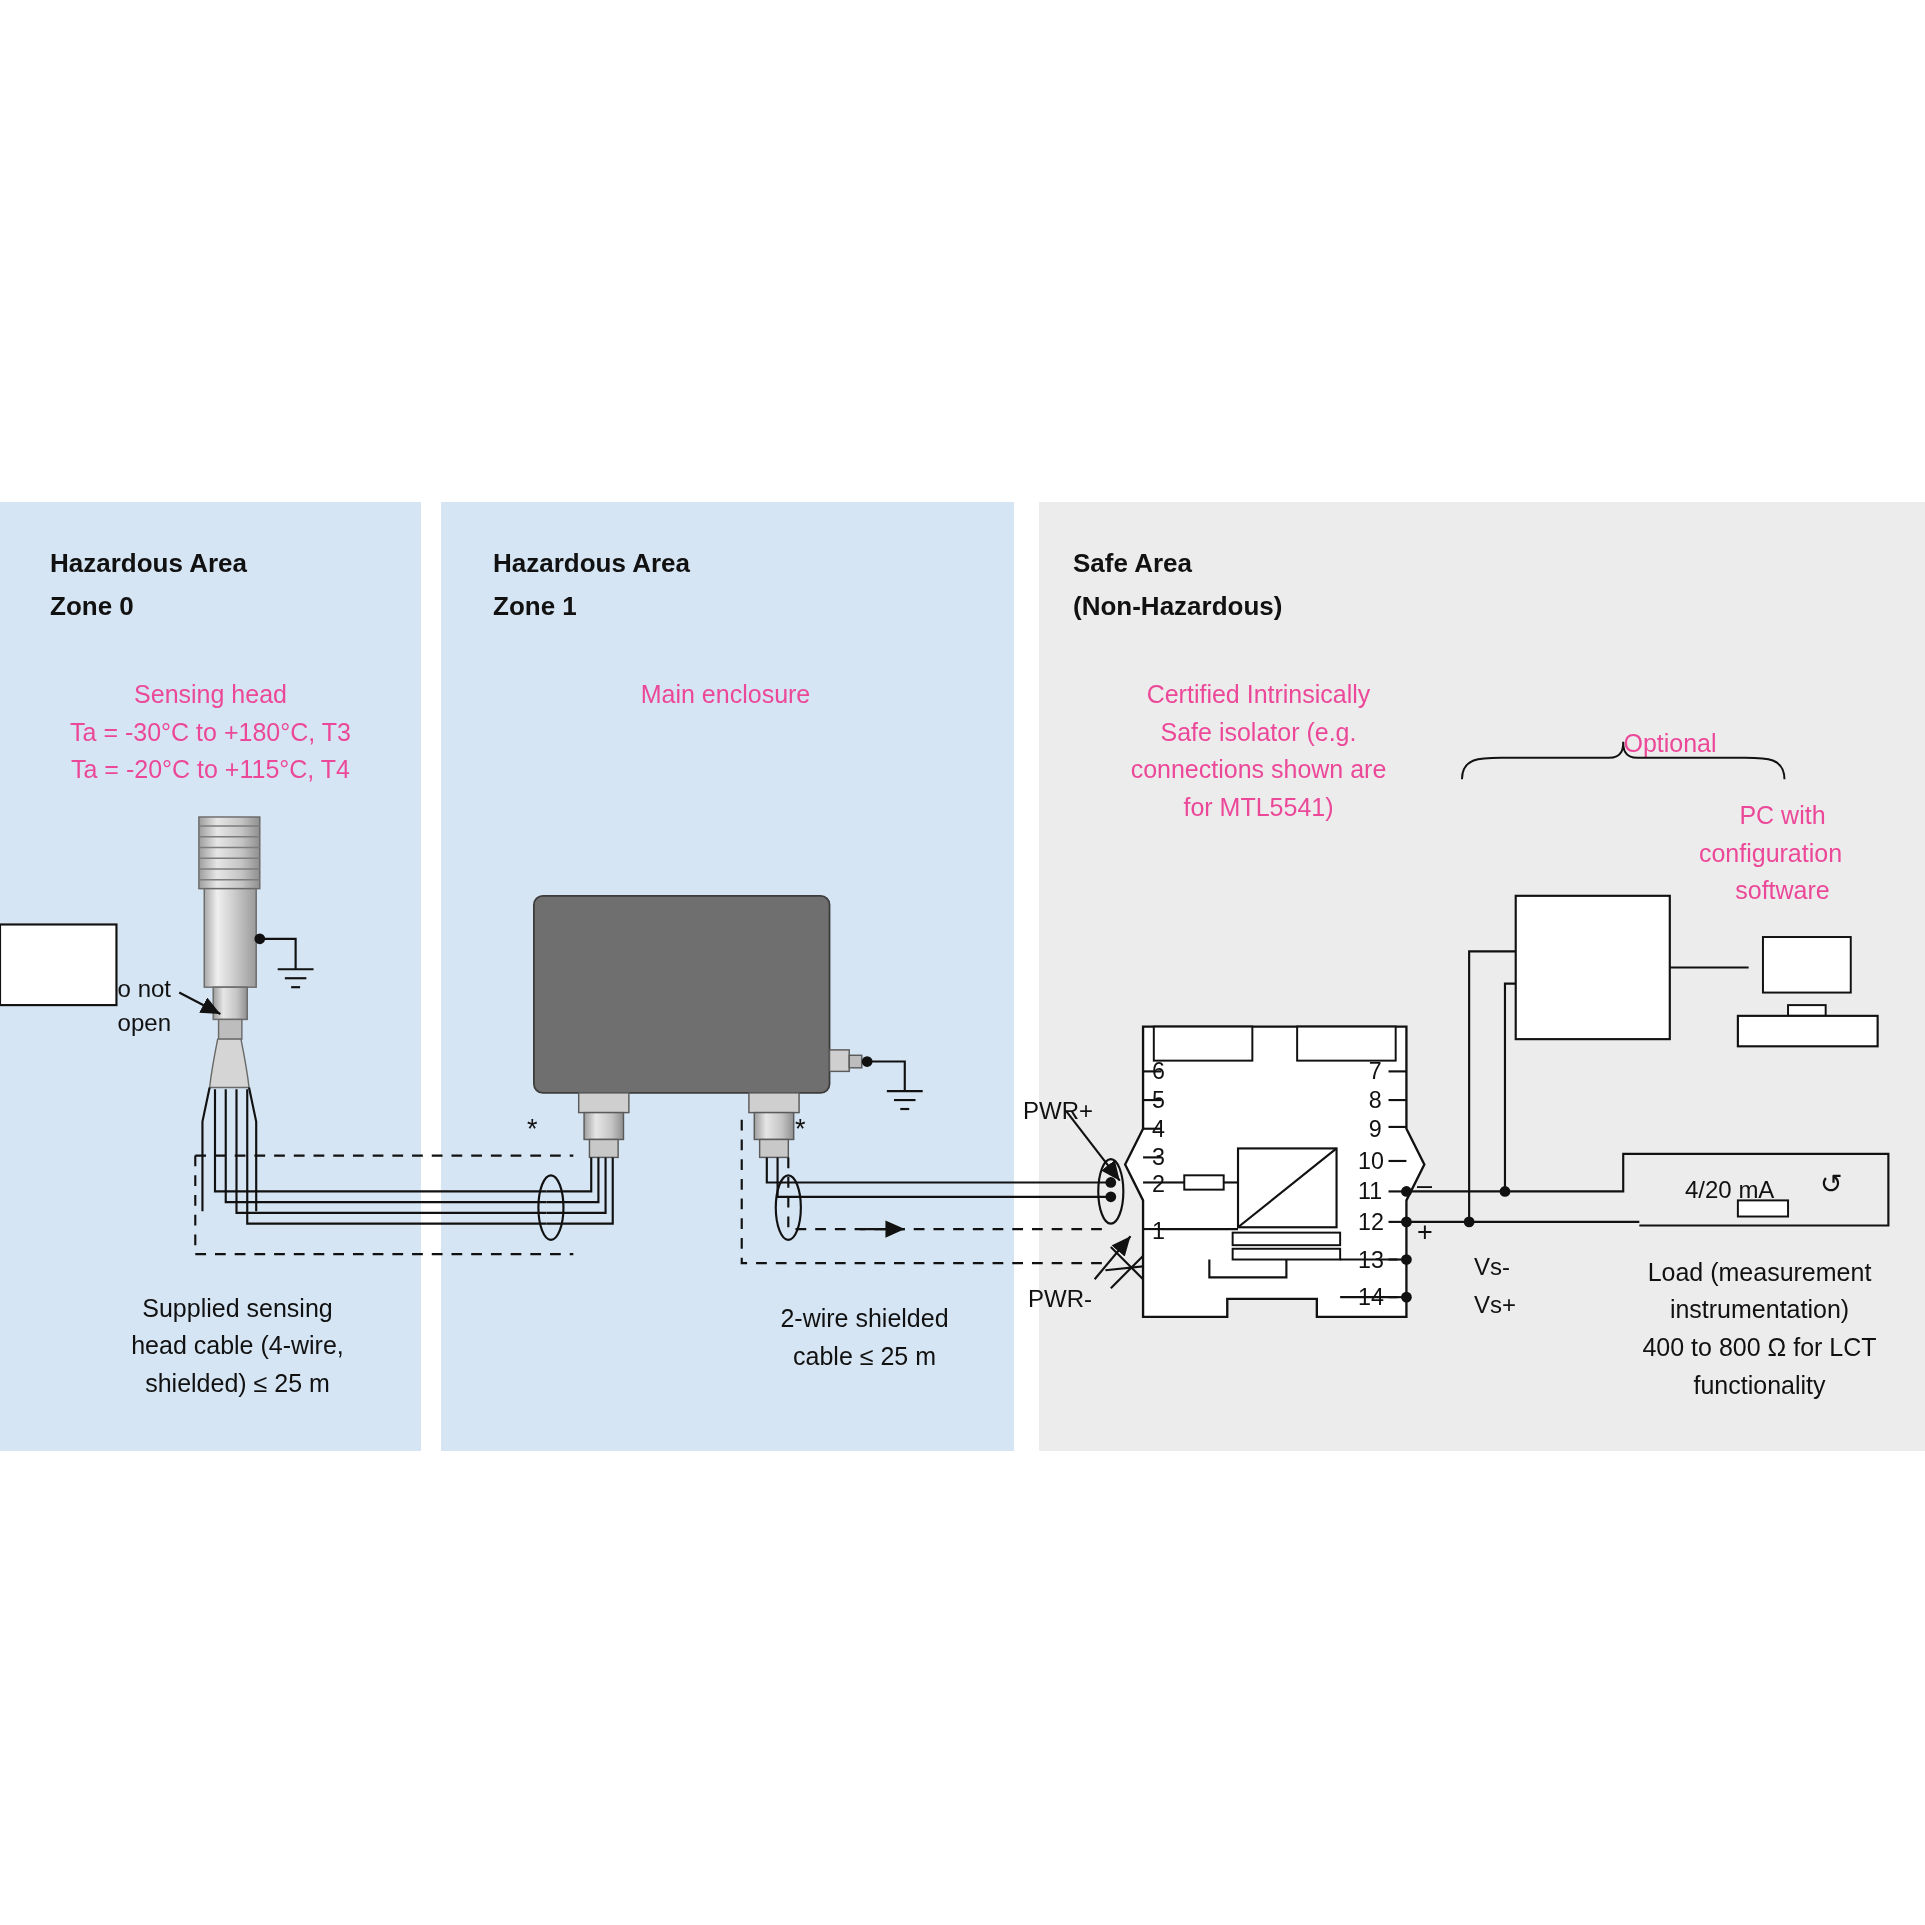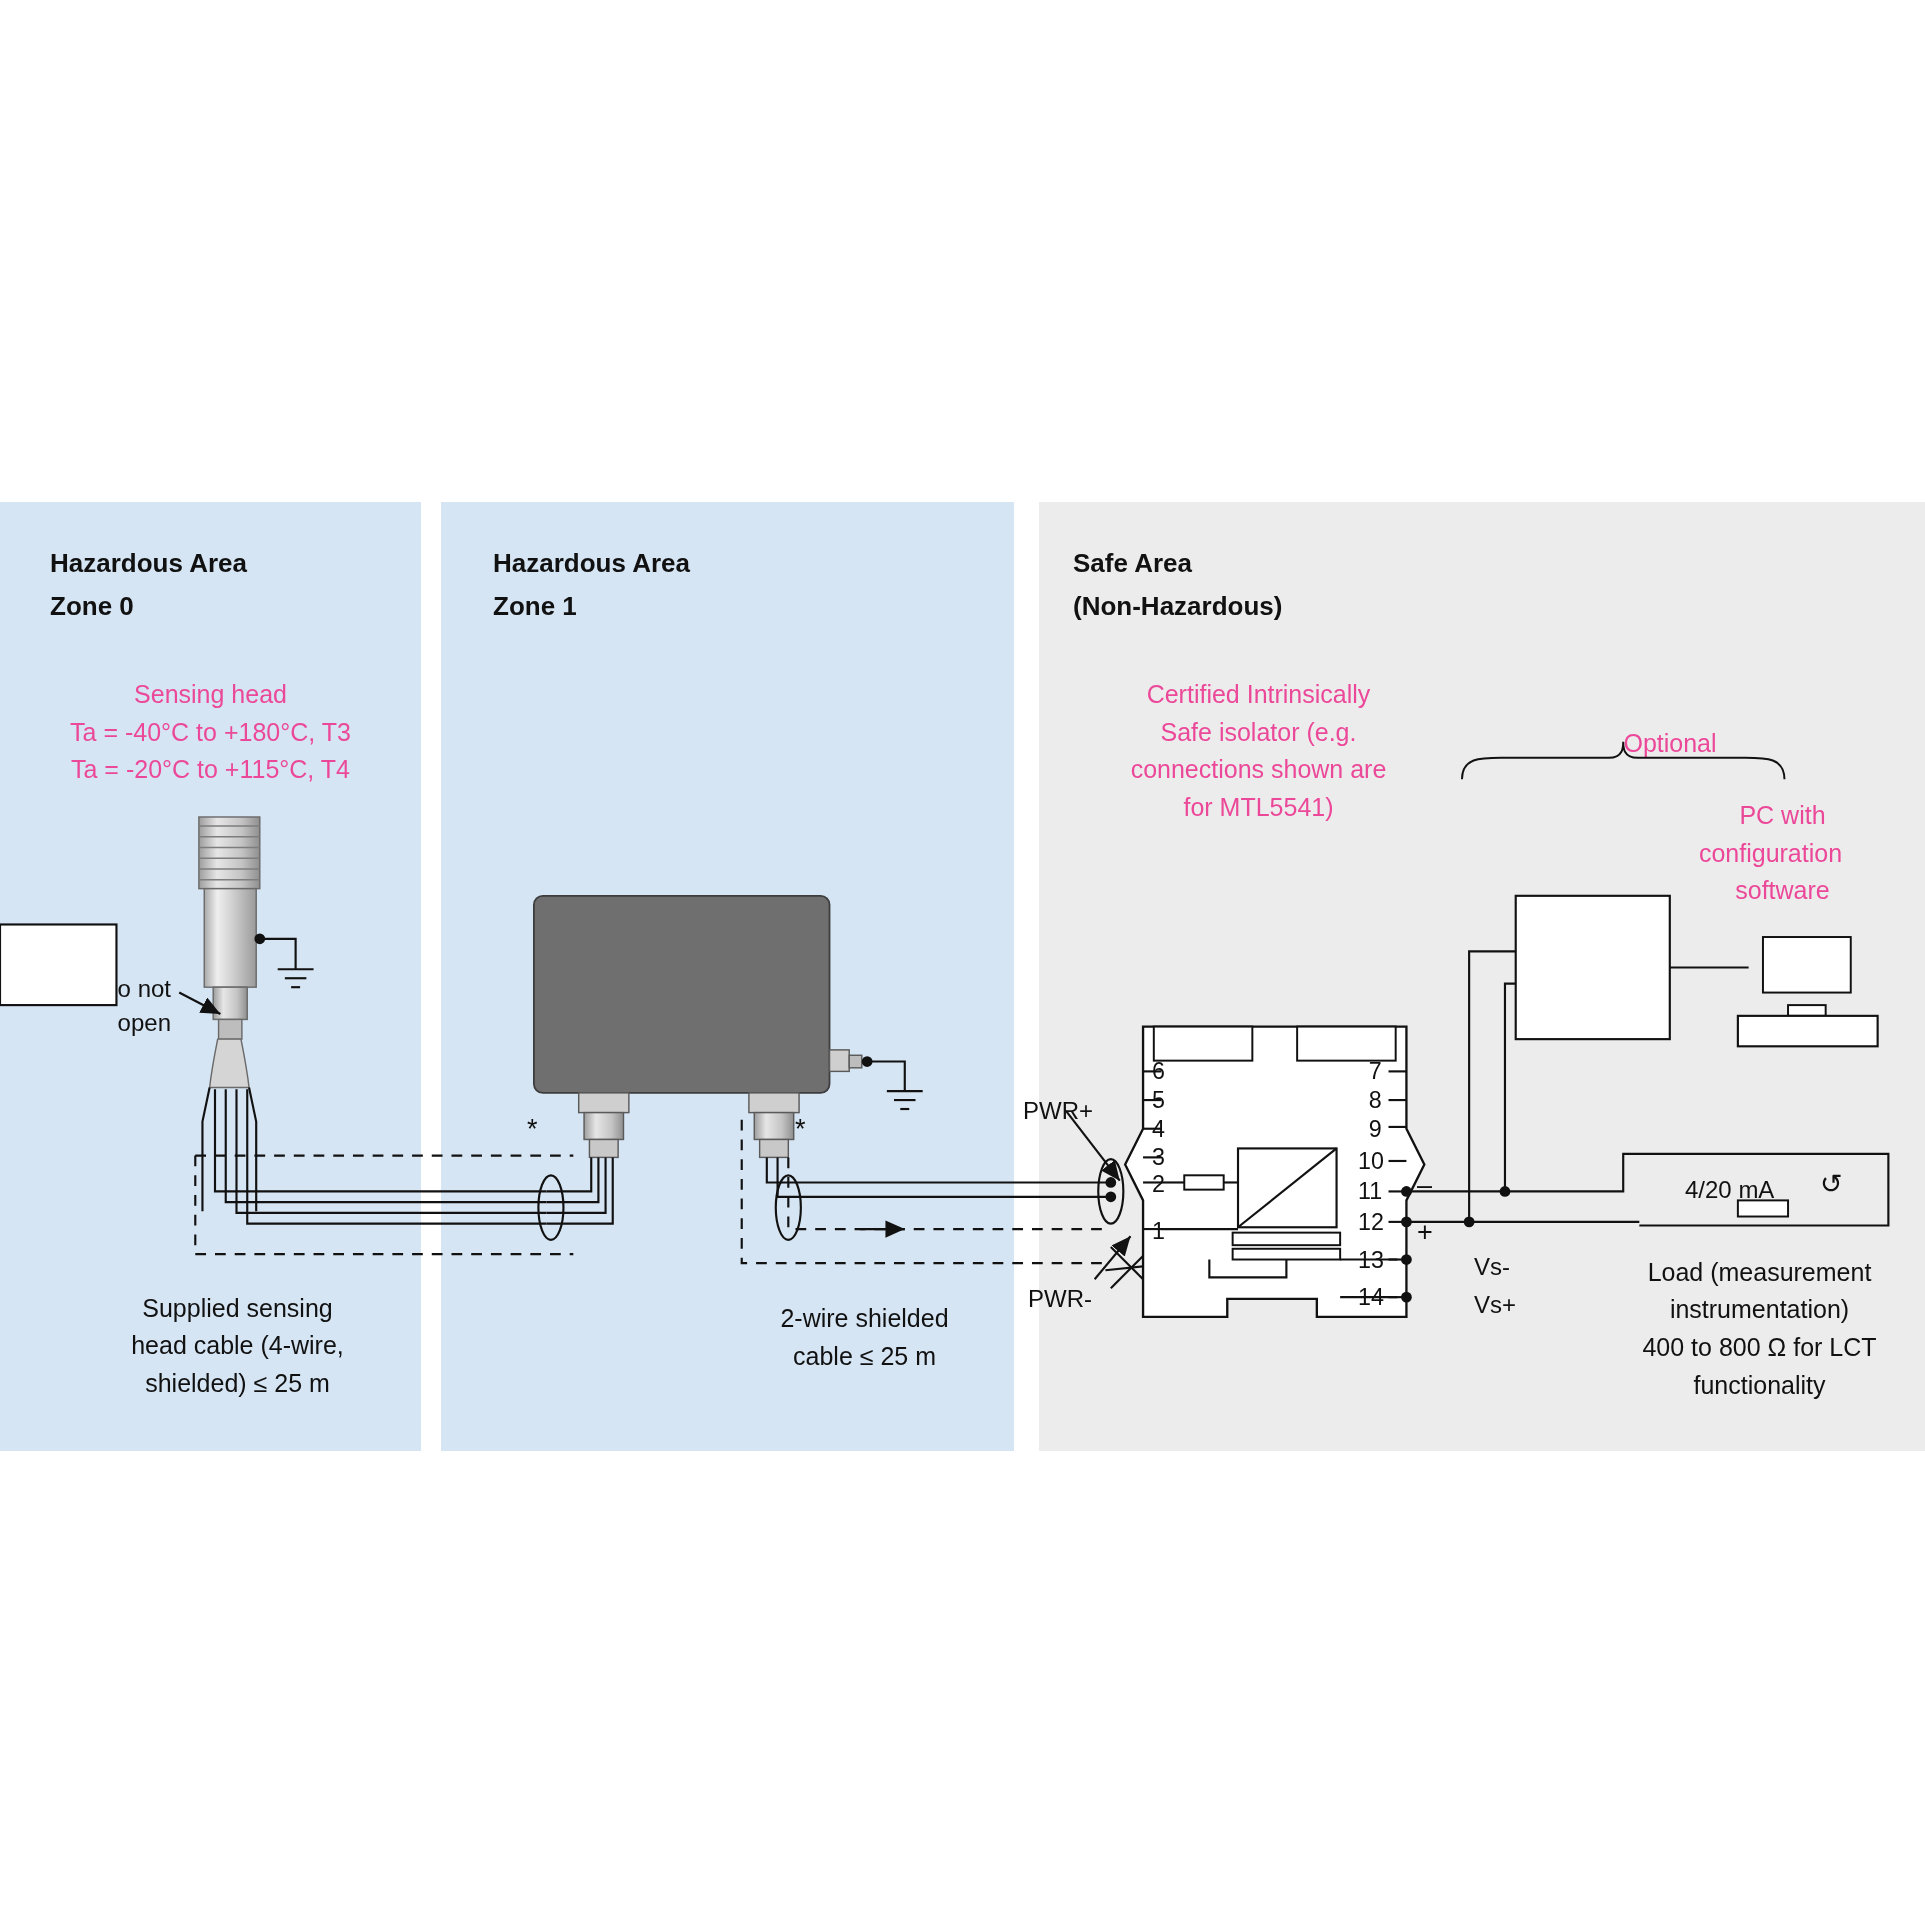--- a/index.html
+++ b/index.html
@@ -47,23 +47,24 @@
   <div class="zone-head" style="left:50px;top:545px;">Hazardous Area</div>
   <div class="zone-head" style="left:50px;top:588px;">Zone 0</div>
 
   <div class="zone-head" style="left:493px;top:545px;">Hazardous Area</div>
   <div class="zone-head" style="left:493px;top:588px;">Zone 1</div>
 
   <div class="zone-head" style="left:1073px;top:545px;">Safe Area</div>
   <div class="zone-head" style="left:1073px;top:588px;">(Non-Hazardous)</div>
 
   <div class="zone-sub" style="left:9px;top:676px;width:403px;">Sensing head</div>
-  <div class="zone-sub" style="left:9px;top:714px;width:403px;">Ta = -40°C to +180°C, T3</div>
+  <div class="zone-sub" style="left:9px;top:714px;width:403px;">Ta = -30°C to +180°C, T3</div>
   <div class="zone-sub" style="left:9px;top:751px;width:403px;">Ta = -20°C to +115°C, T4</div>
 
+  <div class="zone-sub" style="left:448px;top:676px;width:555px;">Main enclosure</div>
 
   <div class="zone-sub" style="left:1084px;top:676px;width:349px;">Certified Intrinsically</div>
   <div class="zone-sub" style="left:1084px;top:714px;width:349px;">Safe isolator (e.g.</div>
   <div class="zone-sub" style="left:1084px;top:751px;width:349px;">connections shown are</div>
   <div class="zone-sub" style="left:1084px;top:789px;width:349px;">for MTL5541)</div>
 
   <div class="zone-sub" style="left:1549px;top:725px;width:242px;">Optional</div>
 
   <div class="zone-sub" style="left:1648px;top:797px;width:269px;">PC with</div>
   <div class="zone-sub" style="left:1636px;top:835px;width:269px;">configuration</div>

